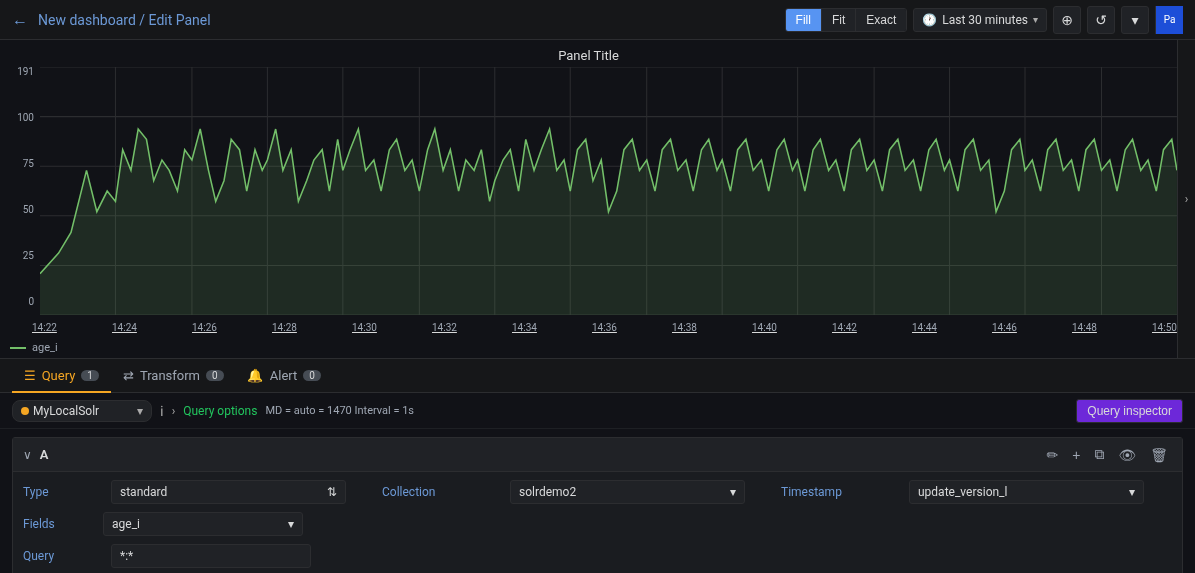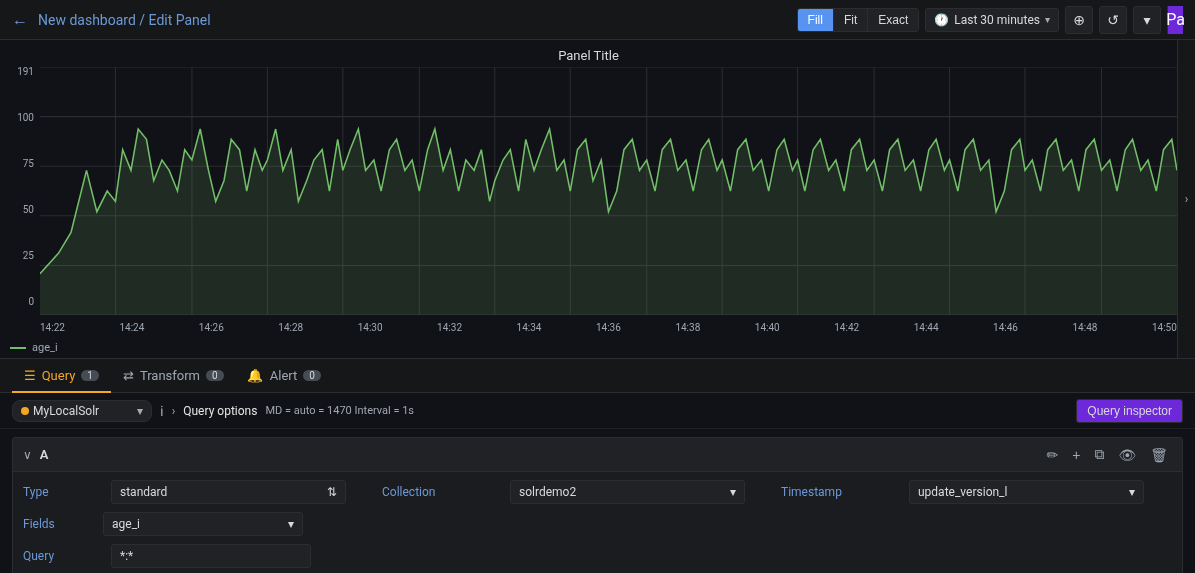--- a/index.html
+++ b/index.html
@@ -166,26 +166,27 @@
       color: #9fa7b3;
       font-size: 10px;
       text-align: right;
       line-height: 1;
     }
 
     
     .x-axis {
       position: absolute;
       bottom: 0;
-      left: 40px;
+      left: 32px;
       right: 0;
       height: 20px;
       display: flex;
       justify-content: space-between;
       align-items: center;
+      text-decoration: underline;
     }
     .x-label {
       color: #9fa7b3;
       font-size: 10px;
     }
 
     
     .chart-svg {
       position: absolute;
       top: 0;
@@ -294,21 +295,21 @@
     .info-icon {
       color: #aaa;
       font-size: 14px;
       cursor: pointer;
     }
     .chevron-right {
       color: #aaa;
       font-size: 12px;
     }
     .query-options-label {
-      color: #e5e5e5;
+      color: #22c55e;
       font-size: 12px;
       cursor: pointer;
     }
     .query-options-params {
       color: #9fa7b3;
       font-size: 11px;
     }
 
     .query-inspector-btn {
       margin-left: auto;
@@ -437,21 +438,21 @@
     </div>
     <div class="icon-btn">
       <span>⊕</span>
     </div>
     <div class="icon-btn">
       <span>↺</span>
     </div>
     <div class="icon-btn">
       <span>▾</span>
     </div>
-    <div class="panel-right-tab" style="background:#6d28d9; color:#fff; writing-mode:horizontal-tb; width:16px; height:28px; font-size:16px;">Pa</div>
+    <div class="panel-right-tab" style="background:#1d4ed8; color:#fff; writing-mode:horizontal-tb; width:28px; height:28px; font-size:10px;">Pa</div>
   </div>
 </div>
 
 <div class="main">
   <div class="chart-section">
 
     <div class="panel-area">
       <div class="chart-container">
         <div class="panel-title">Panel Title</div>
         <div class="chart-wrapper">

